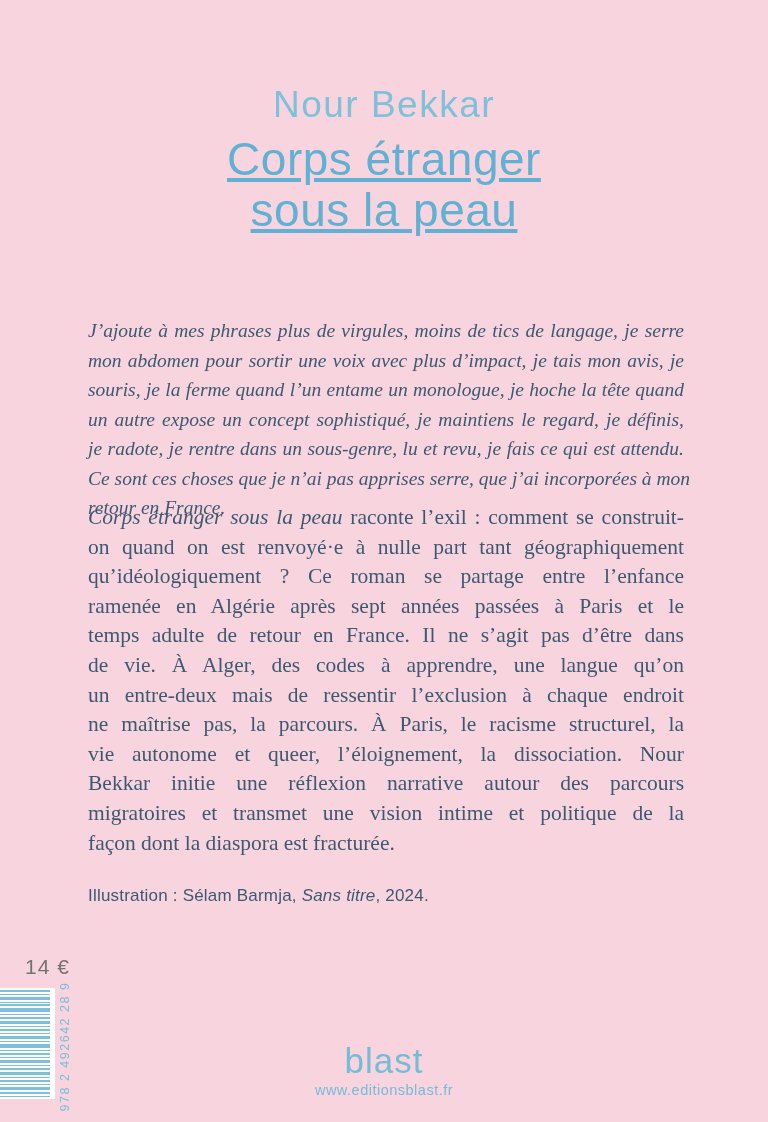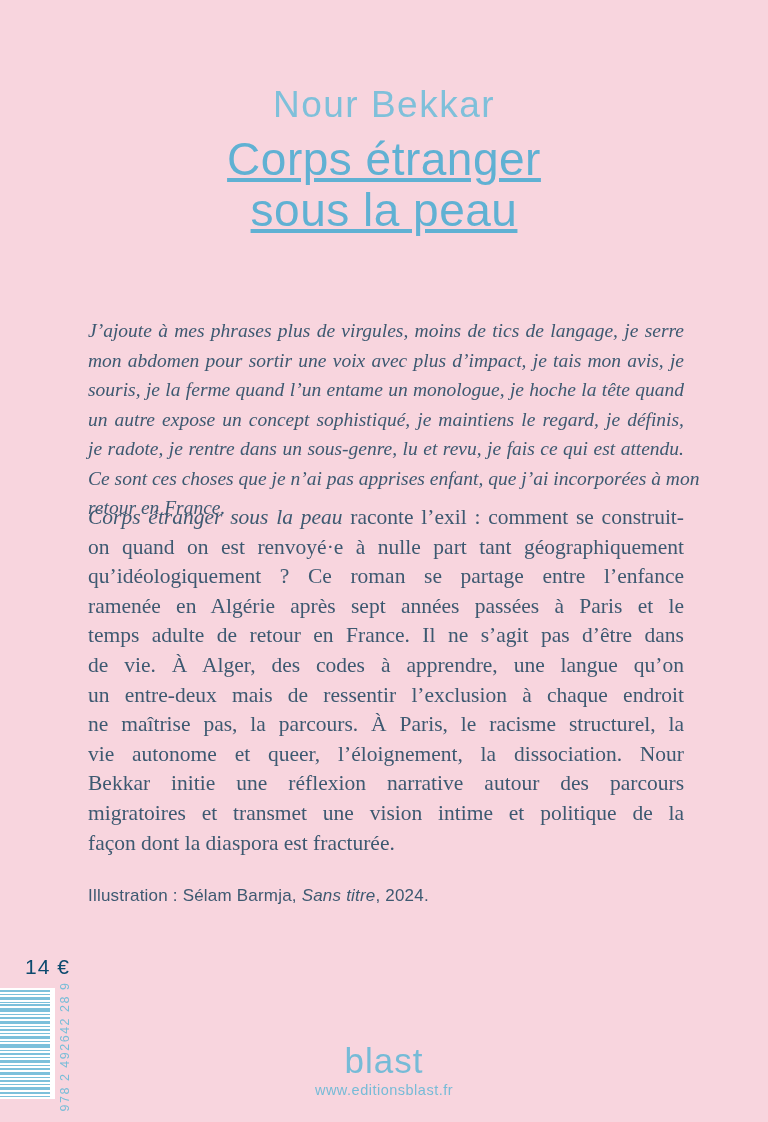--- a/index.html
+++ b/index.html
@@ -45,21 +45,21 @@
   .line.last{text-align-last:left;}
   .synopsis em, .credit em{font-style:italic;}
   .credit{
     position:absolute;left:88px;top:886px;
     font-size:17px;letter-spacing:0.2px;
     color:#3d5971;
   }
   .price{
     position:absolute;left:25px;top:955px;
     font-size:21px;letter-spacing:1px;
-    color:#0c4a6e;
+    color:#737373;
     text-align:center;
   }
   .barcode{
     position:absolute;left:0;top:988px;width:55px;height:111px;
     background:#ffffff;
   }
   .barcode svg{display:block;}
   .isbn{
     position:absolute;left:-1px;top:1040px;width:130px;height:13px;
     transform:rotate(-90deg);
@@ -89,21 +89,21 @@
   <div class="author">Nour Bekkar</div>
 
   <div class="title"><span>Corps étranger</span><br><span>sous la peau</span></div>
 
   <div class="excerpt">
     <div class="line">J’ajoute à mes phrases plus de virgules, moins de tics de langage, je serre</div>
     <div class="line">mon abdomen pour sortir une voix avec plus d’impact, je tais mon avis, je</div>
     <div class="line">souris, je la ferme quand l’un entame un monologue, je hoche la tête quand</div>
     <div class="line">un autre expose un concept sophistiqué, je maintiens le regard, je définis,</div>
     <div class="line">je radote, je rentre dans un sous-genre, lu et revu, je fais ce qui est attendu.</div>
-    <div class="line">Ce sont ces choses que je n’ai pas apprises enfant, que j’ai incorporées à mon</div>
+    <div class="line">Ce sont ces choses que je n’ai pas apprises serre, que j’ai incorporées à mon</div>
     <div class="line last">retour en France.</div>
   </div>
 
   <div class="synopsis">
     <div class="line"><em>Corps étranger sous la peau</em> <span>raconte l’exil : comment se construit-</span></div>
     <div class="line">on quand on est renvoyé·e à nulle part tant géographiquement</div>
     <div class="line">qu’idéologiquement ? Ce roman se partage entre l’enfance</div>
     <div class="line">ramenée en Algérie après sept années passées à Paris et le</div>
     <div class="line">temps adulte de retour en France. Il ne s’agit pas d’être dans</div>
     <div class="line">de vie. À Alger, des codes à apprendre, une langue qu’on</div>

